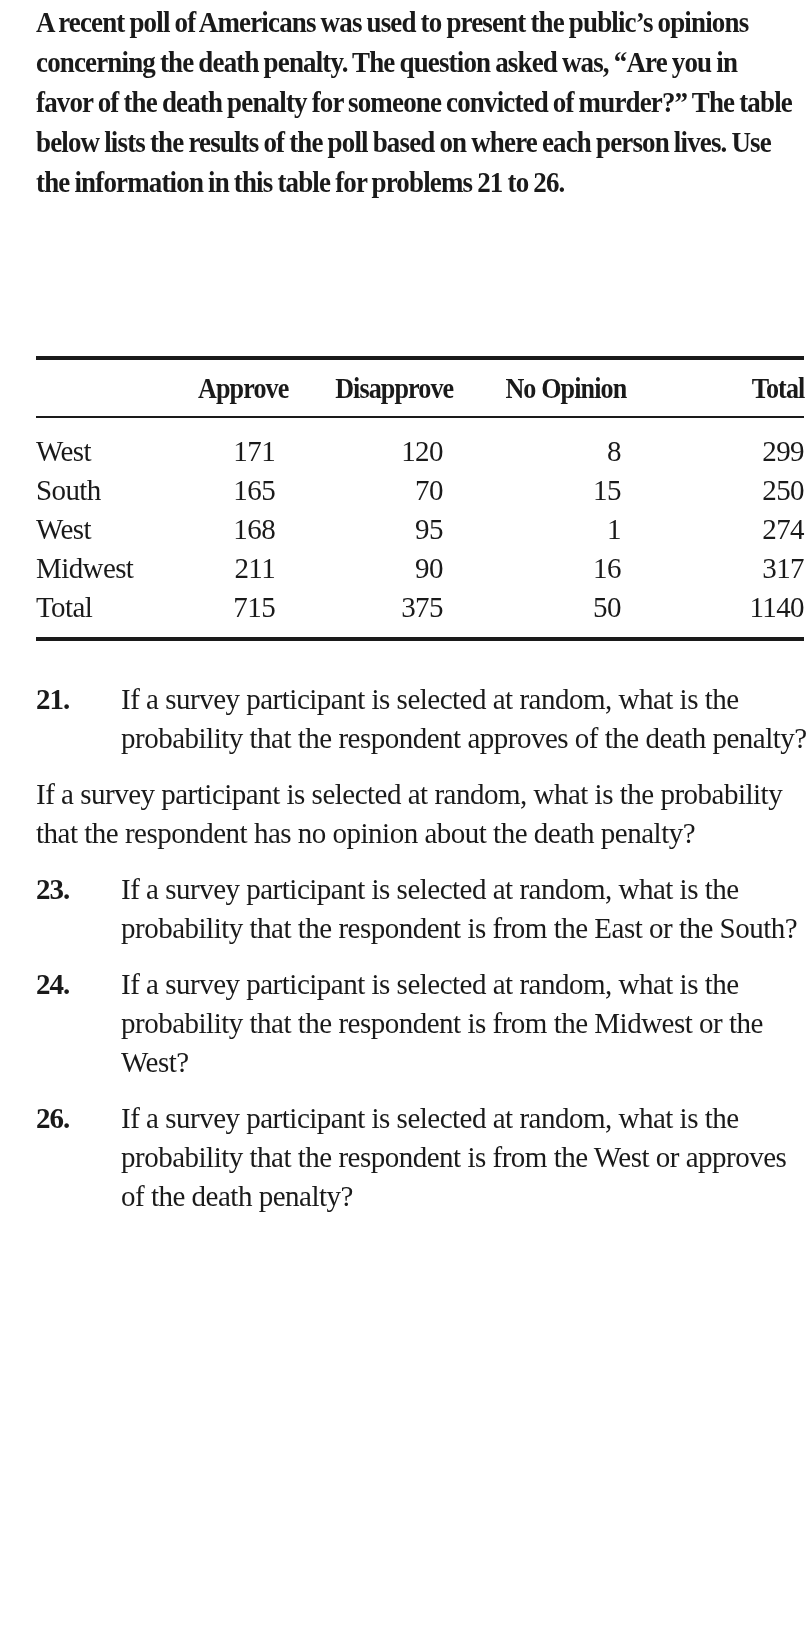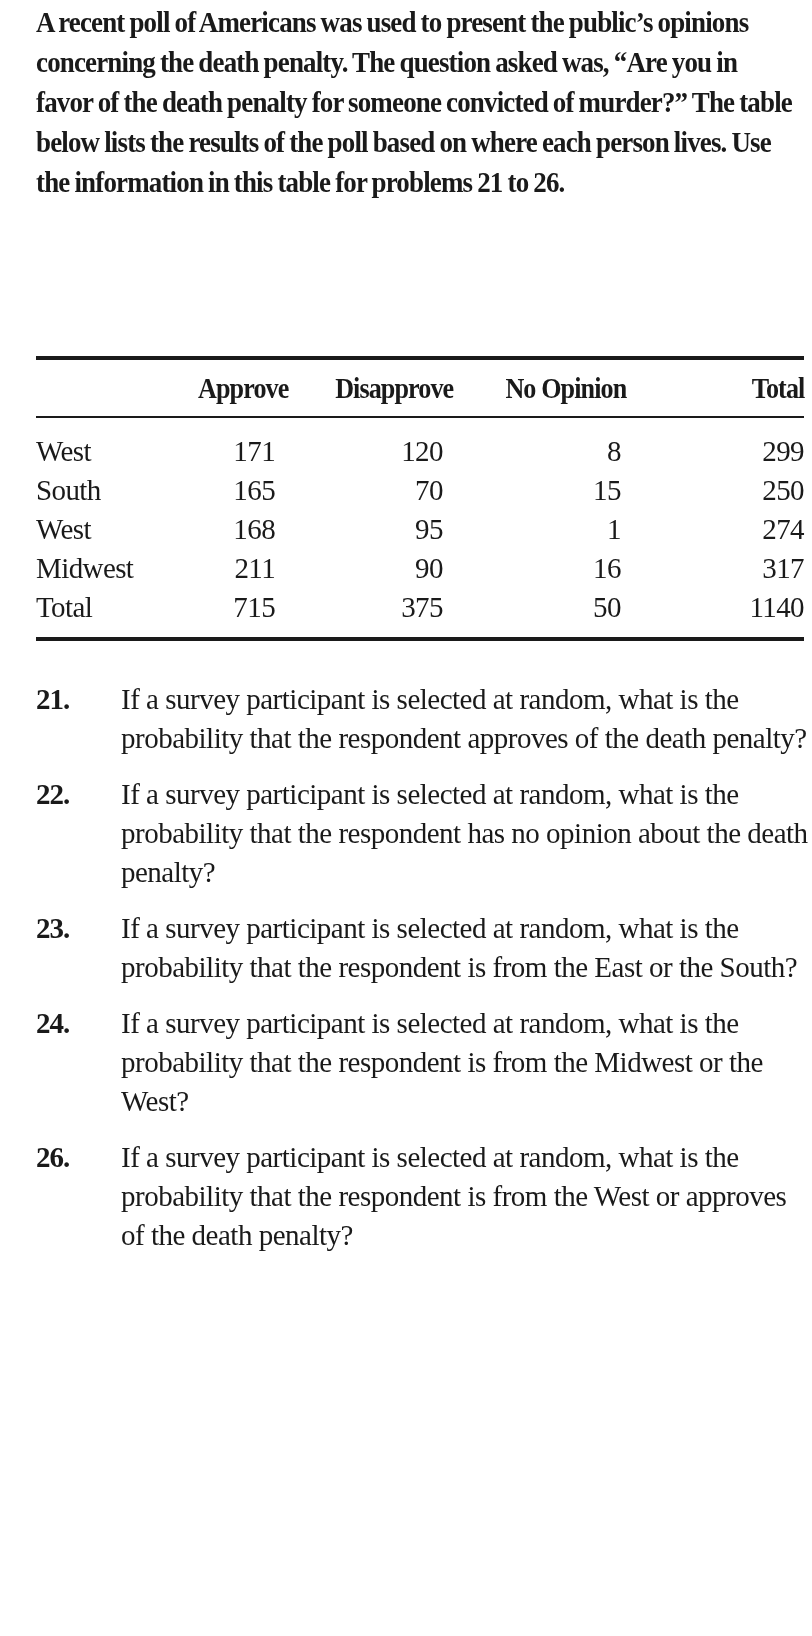--- a/index.html
+++ b/index.html
@@ -105,21 +105,20 @@
     </table>
     <div class="rule-thick"></div>
   </div>
 
   <div class="questions">
     <div class="q">
       <span class="qn">21.</span>
       <span class="qt">If a survey participant is selected at random, what is the probability that the respondent approves of the death penalty?</span>
     </div>
     <div class="q">
-      <span class="qn">22.</span>
       <span class="qt">If a survey participant is selected at random, what is the probability that the respondent has no opinion about the death penalty?</span>
     </div>
     <div class="q">
       <span class="qn">23.</span>
       <span class="qt">If a survey participant is selected at random, what is the probability that the respondent is from the East or the South?</span>
     </div>
     <div class="q">
       <span class="qn">24.</span>
       <span class="qt">If a survey participant is selected at random, what is the probability that the respondent is from the Midwest or the West?</span>
     </div>

